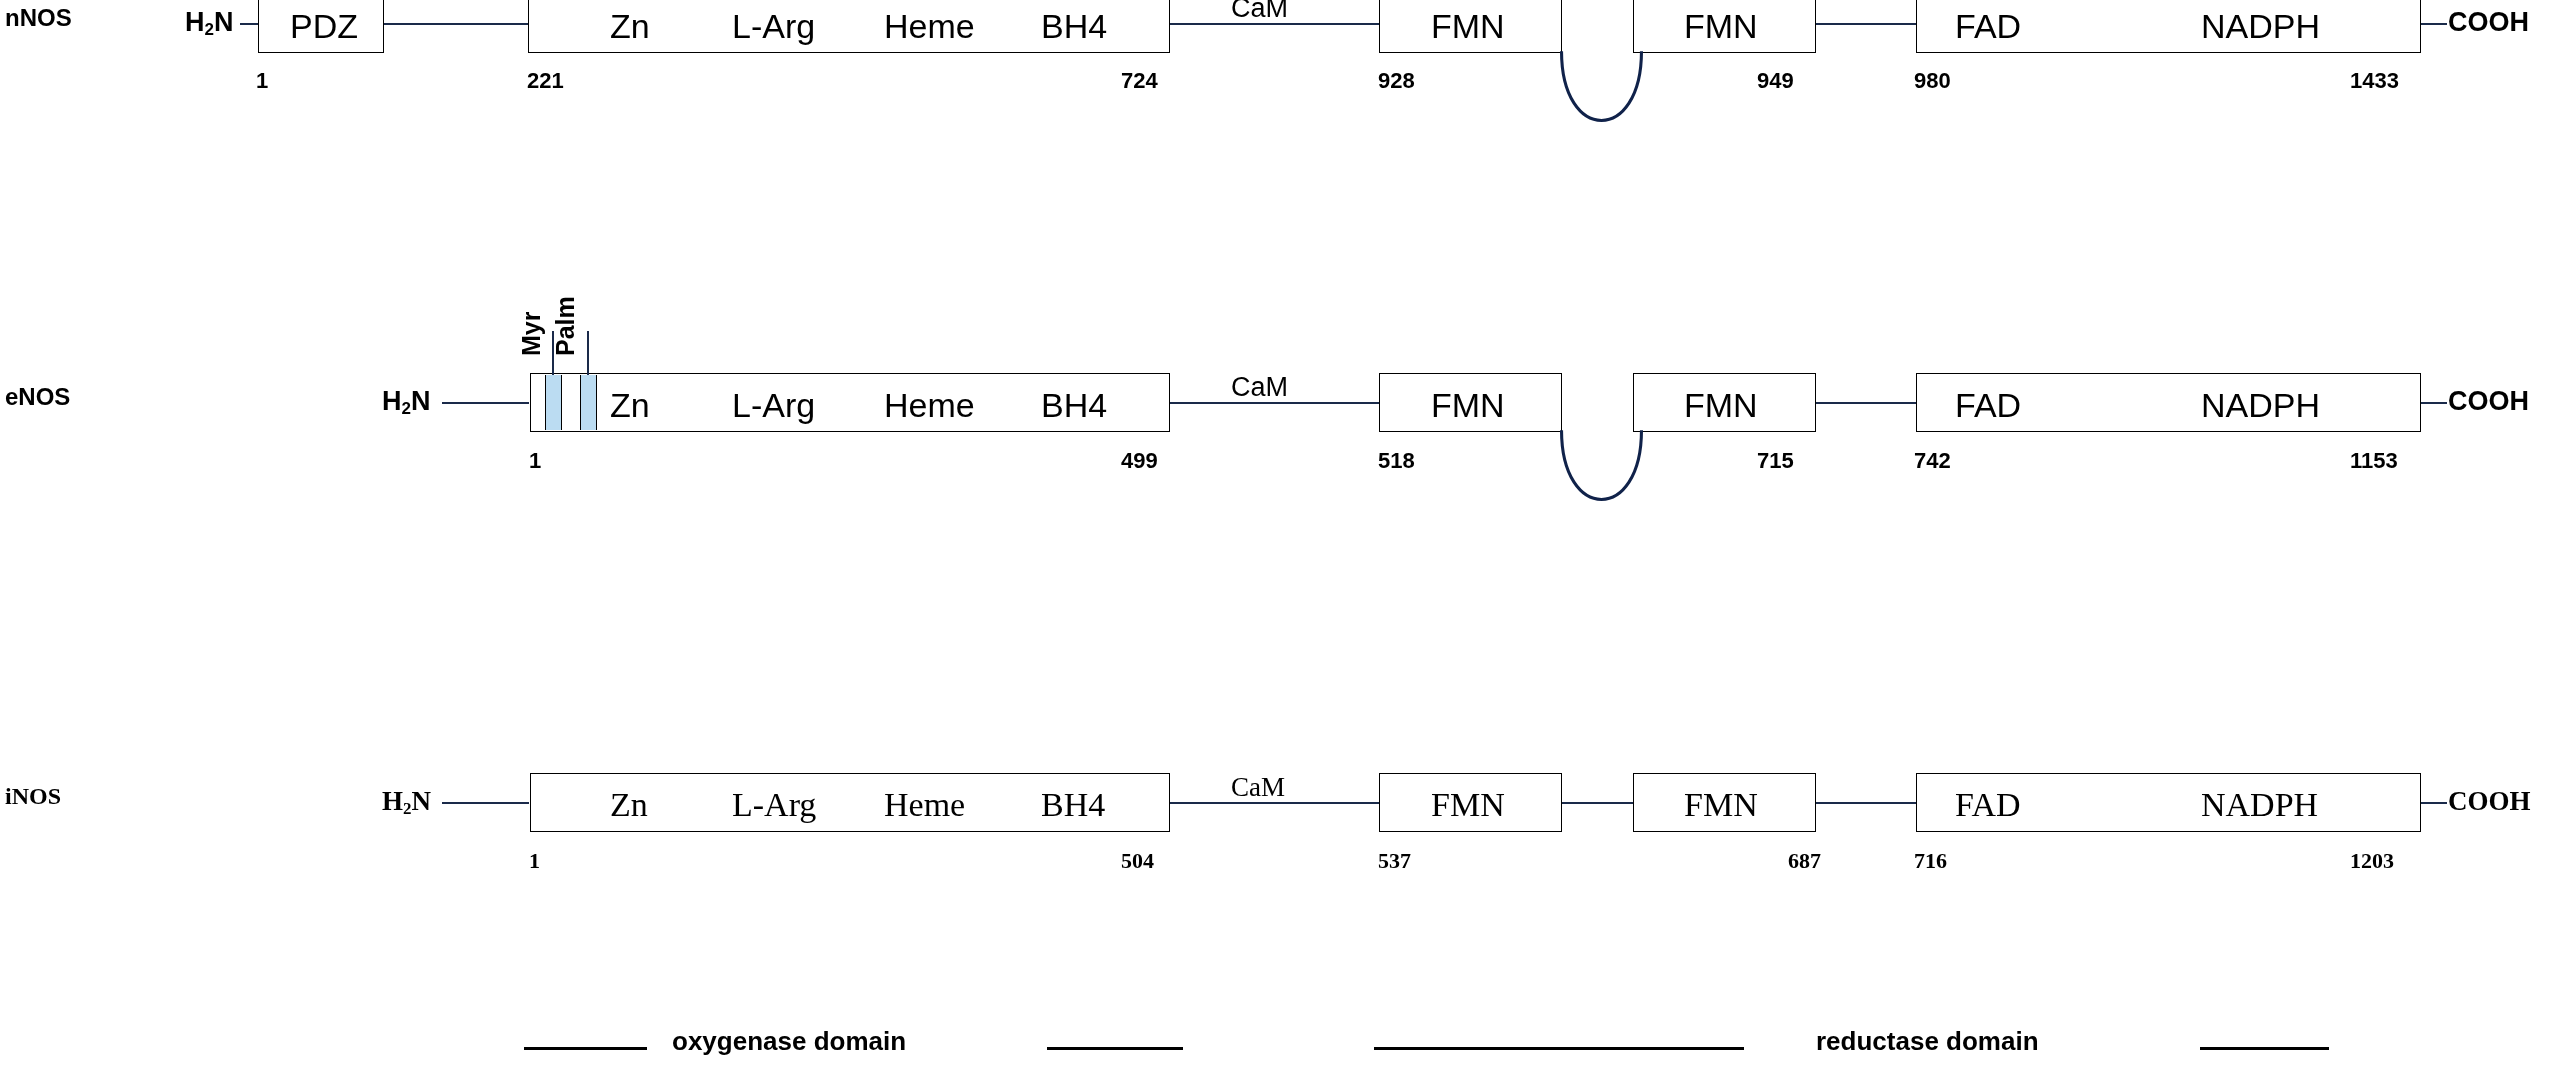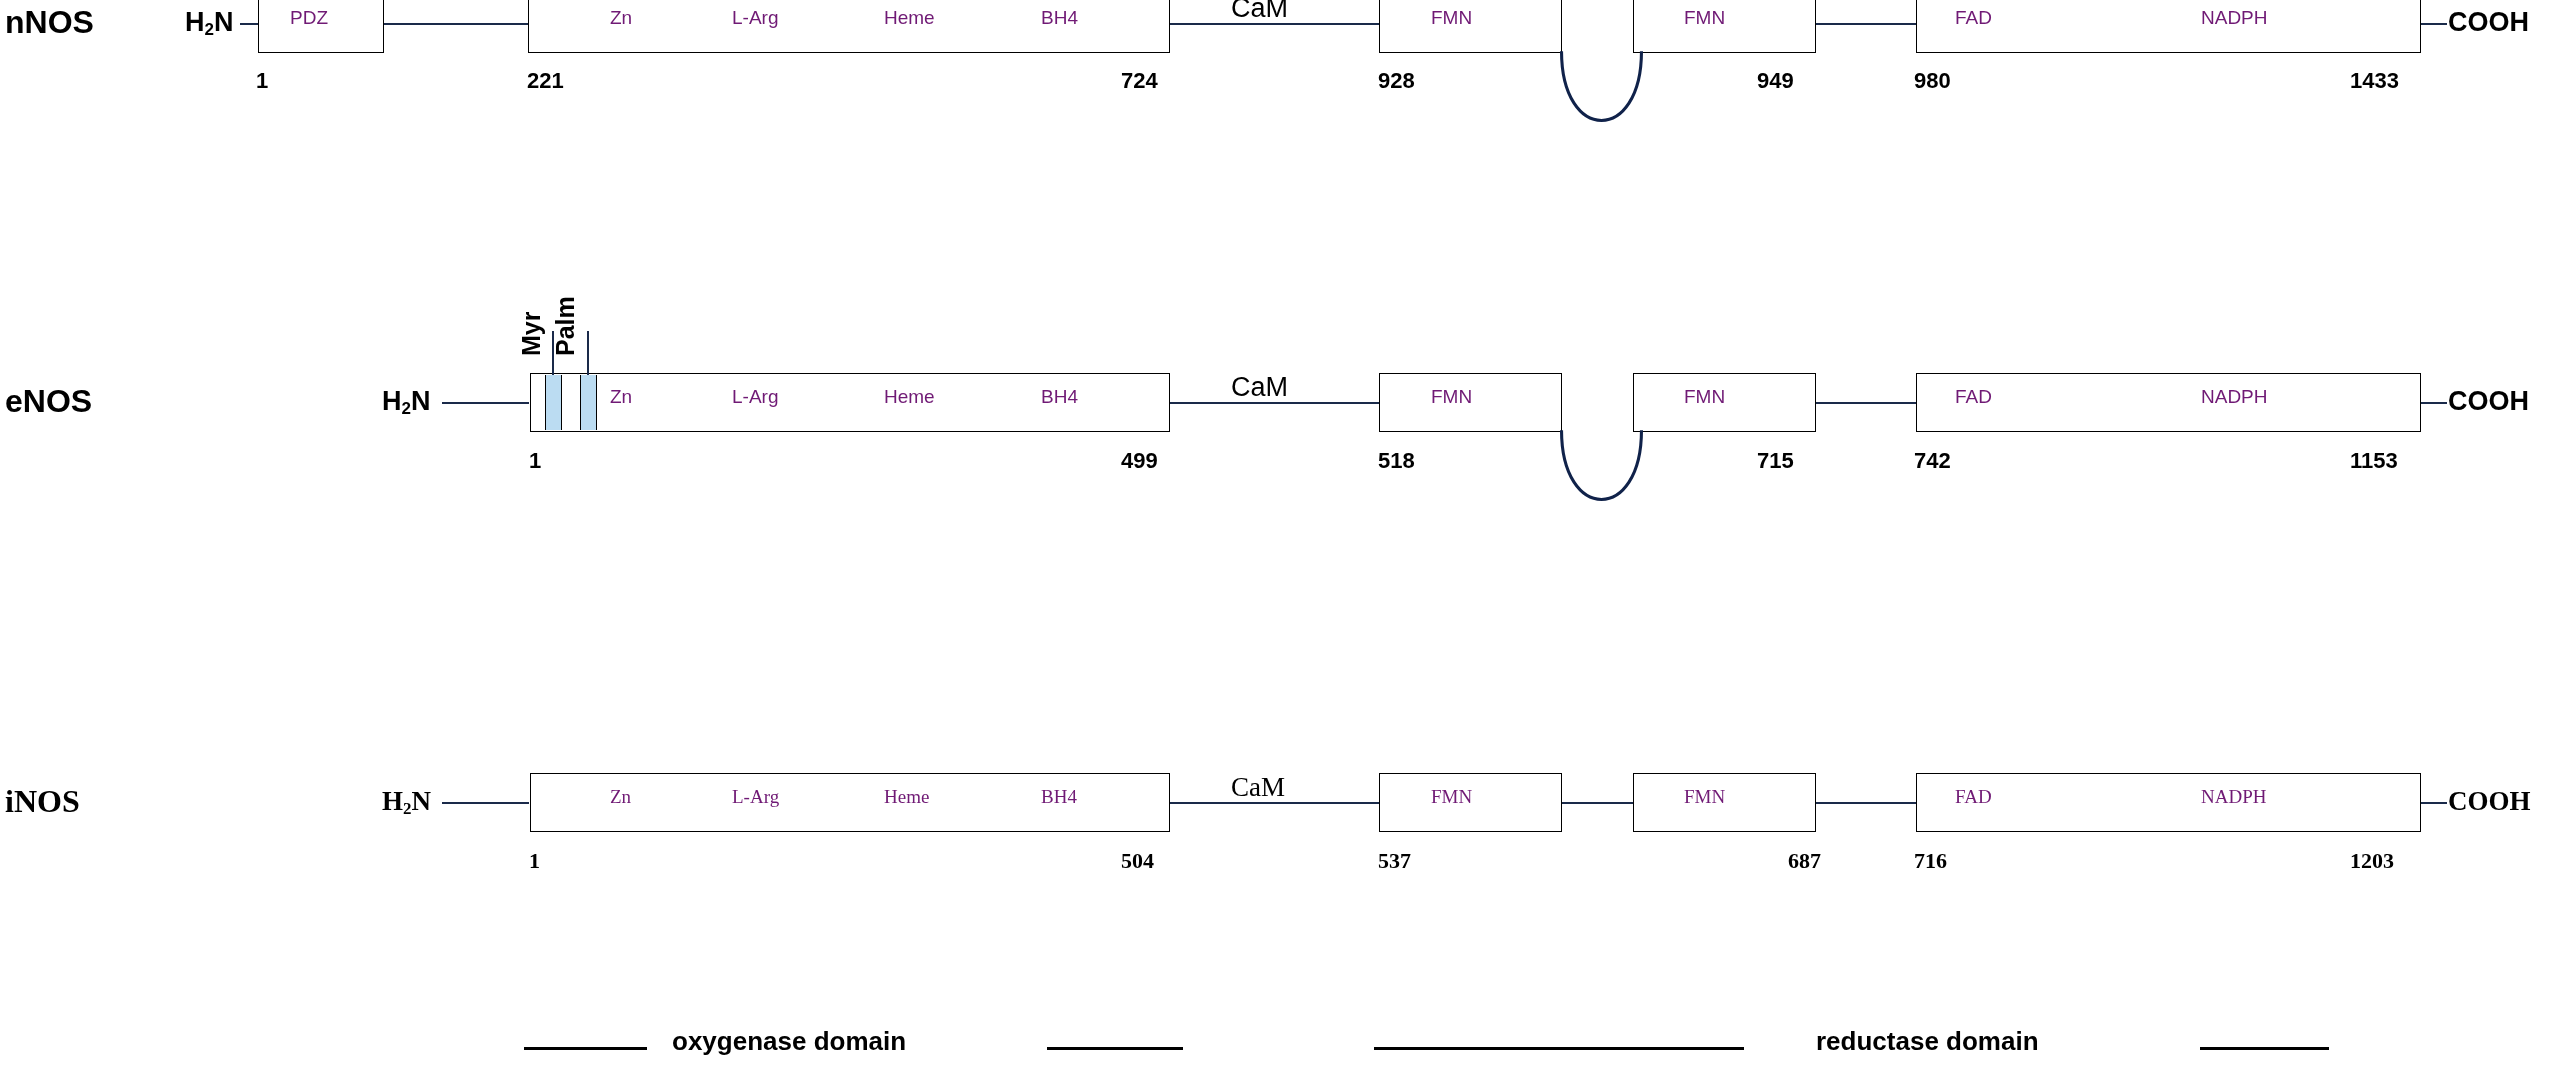--- a/index.html
+++ b/index.html
@@ -6,41 +6,41 @@
   body{
     width:2576px;height:1079px;position:relative;overflow:hidden;
     font-family:"Liberation Sans", sans-serif;
     color:#000000;
   }
   .row{position:absolute;left:0;width:2576px;}
 
   
   .iso-name{
     position:absolute;left:5px;
-    font-size:32px;font-weight:700;color:#000;
+    font-size:24px;font-weight:700;color:#000;
     letter-spacing:0px;white-space:nowrap;
   }
 
   
   .term{
     position:absolute;font-size:27px;font-weight:700;color:#000;
     white-space:nowrap;
   }
   .term sub{font-size:17px;vertical-align:-3.7px;}
 
   
   .link{position:absolute;height:1.8px;background:#1a2a4a;}
 
   
   .box{
     position:absolute;box-sizing:border-box;
     border:1.8px solid #000;background:#ffffff;
   }
   .box-label{
-    position:absolute;font-size:19px;font-weight:400;color:#701a75;
+    position:absolute;font-size:34px;font-weight:400;color:#000000;
     white-space:nowrap;
   }
 
   
   .num{
     position:absolute;font-size:22px;font-weight:700;color:#000;
     white-space:nowrap;
   }
 
   

